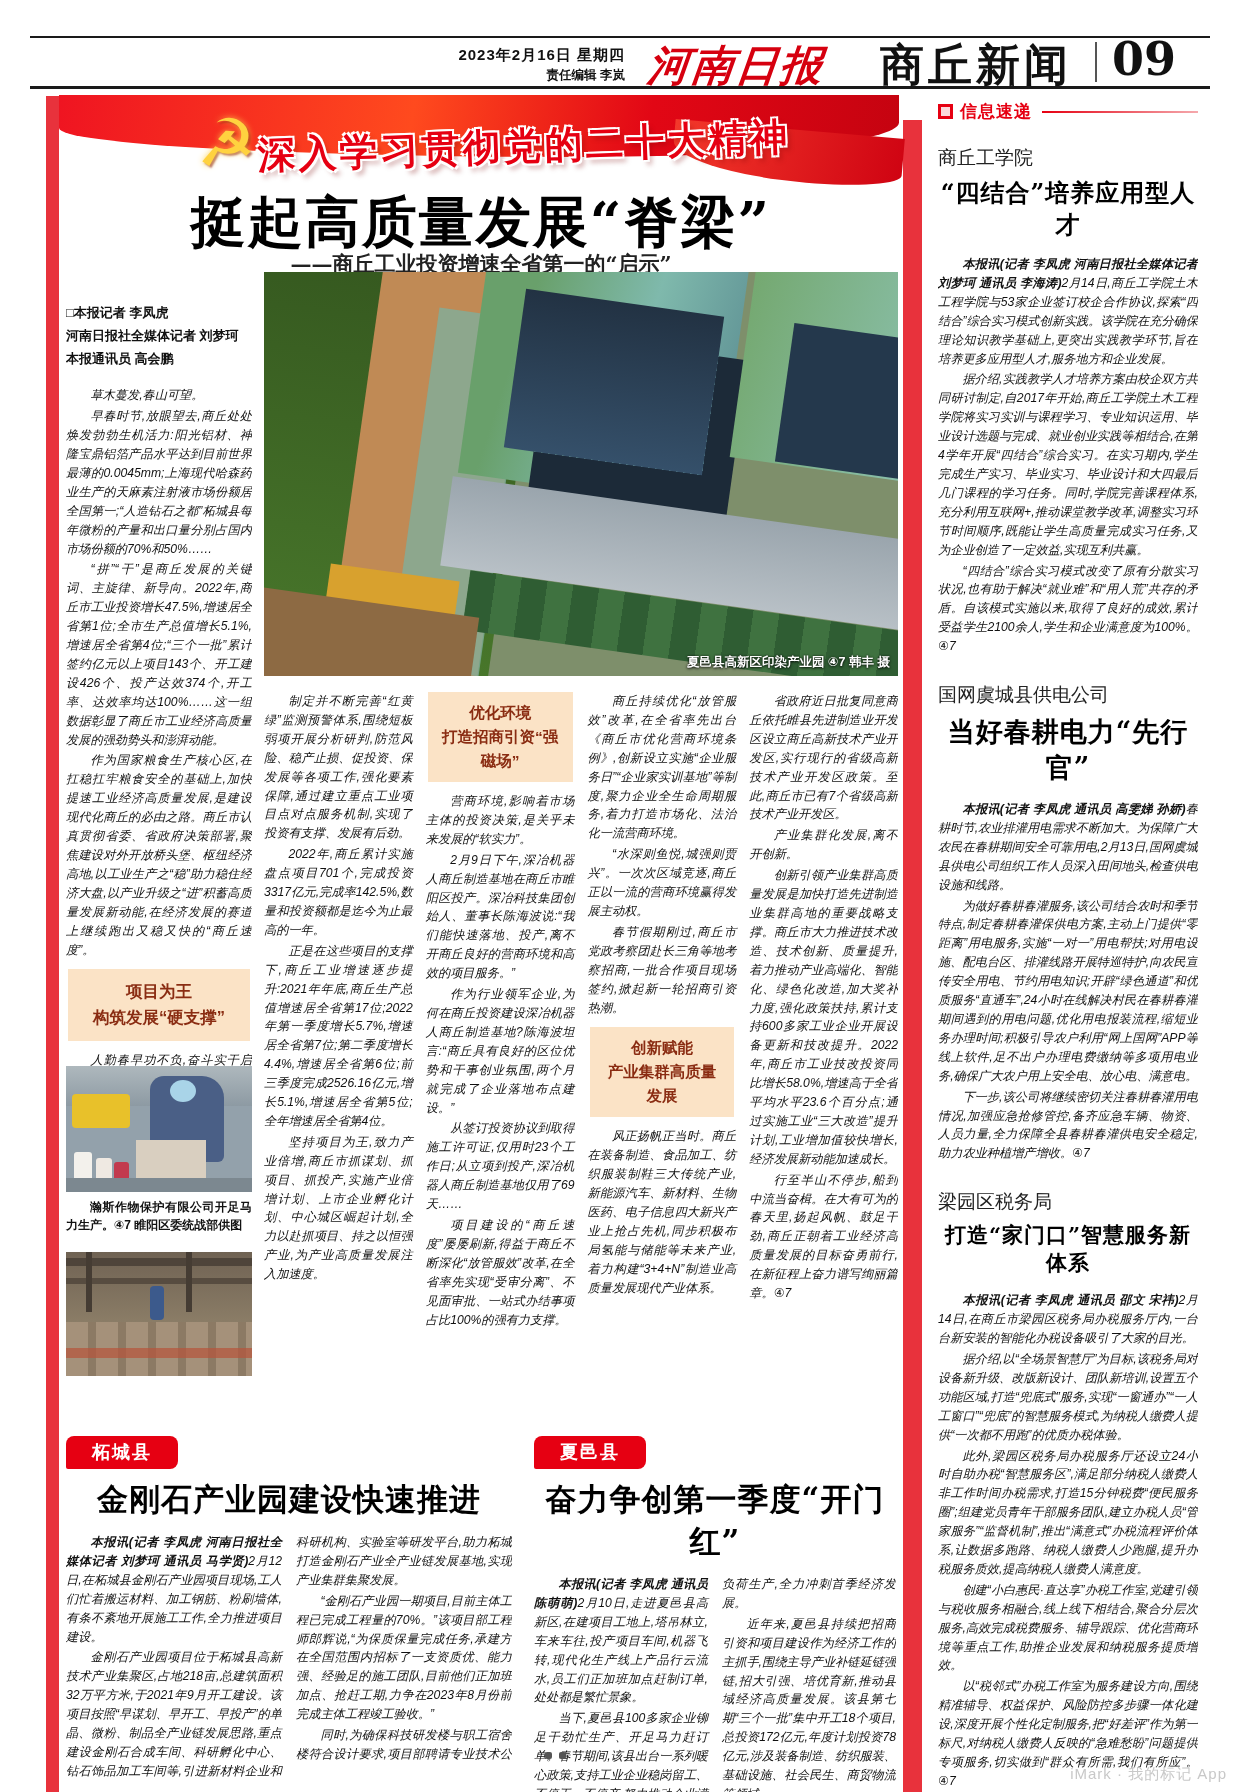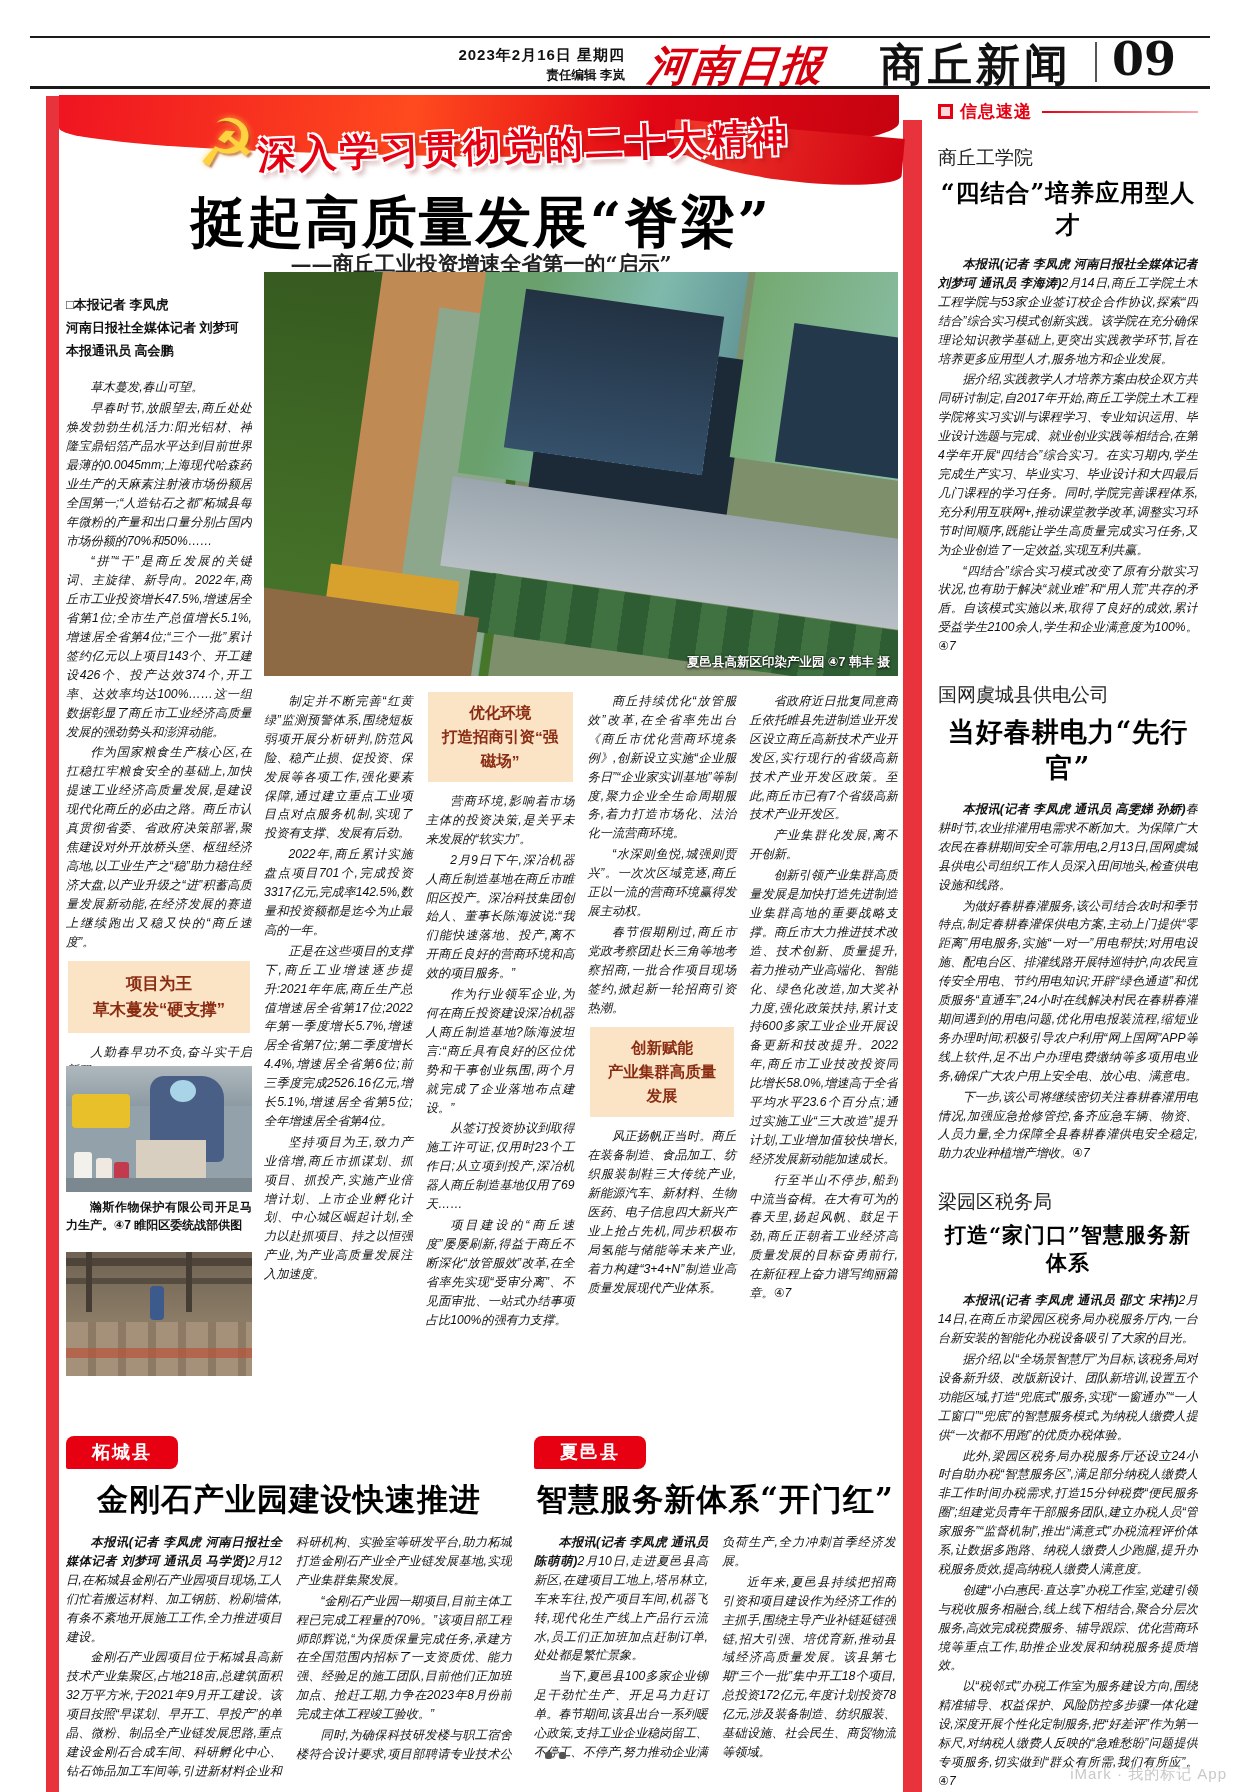--- a/index.html
+++ b/index.html
@@ -34,21 +34,21 @@
           font-size:38px;font-weight:900;color:#e60012;letter-spacing:3px;transform:rotate(-2deg);
           text-shadow:2px 2px 0 #fff,-2px -2px 0 #fff,2px -2px 0 #fff,-2px 2px 0 #fff,4px 5px 5px rgba(120,0,0,.35);}
   
   .feature-title{position:absolute;left:62px;top:186px;width:838px;text-align:center;
           font-size:55px;font-weight:900;letter-spacing:2px;color:#000;}
   .feature-sub{position:absolute;left:62px;top:250px;width:838px;text-align:center;
           font-size:21px;font-weight:bold;color:#222;}
   
   .fwrap{position:absolute;left:66px;top:290px;width:832px;height:1136px;}
   .fcol1{position:absolute;left:0;top:0;width:186px;height:1136px;}
-  .fcol1-text{position:absolute;left:0;top:4px;width:186px;height:772px;overflow:hidden;}
+  .fcol1-text{position:absolute;left:0;top:12px;width:186px;height:772px;overflow:hidden;}
   .byline{font-size:13px;font-weight:bold;line-height:1.75;margin-bottom:16px;}
   .para{font-size:12.2px;line-height:1.55;text-align:justify;text-indent:2em;margin:0 0 2px 0;font-style:italic;}
   .secbox{background:#fbe3c6;color:#8a2c12;text-align:center;font-weight:800;
           font-size:16.5px;line-height:1.55;padding:10px 4px;margin:10px 2px;break-inside:avoid;}
   .ph{position:absolute;left:0;width:186px;overflow:hidden;}
   .cap{position:absolute;left:0;width:186px;font-size:12px;font-weight:bold;line-height:1.5;
        text-align:justify;text-indent:2em;}
   
   .aerial{position:absolute;left:198px;top:-18px;width:634px;height:404px;overflow:hidden;background:#7e8f6b;}
   .aerial i{position:absolute;display:block;}
@@ -121,21 +121,21 @@
           <div>□本报记者 李凤虎</div>
           <div>河南日报社全媒体记者 刘梦珂</div>
           <div>本报通讯员 高会鹏</div>
         </div>
         <p class="para">草木蔓发,春山可望。</p>
         <p class="para">早春时节,放眼望去,商丘处处焕发勃勃生机活力:阳光铝材、神隆宝鼎铝箔产品水平达到目前世界最薄的0.0045mm;上海现代哈森药业生产的天麻素注射液市场份额居全国第一;“人造钻石之都”柘城县每年微粉的产量和出口量分别占国内市场份额的70%和50%……</p>
         <p class="para">“拼”“干”是商丘发展的关键词、主旋律、新导向。2022年,商丘市工业投资增长47.5%,增速居全省第1位;全市生产总值增长5.1%,增速居全省第4位;“三个一批”累计签约亿元以上项目143个、开工建设426个、投产达效374个,开工率、达效率均达100%……这一组数据彰显了商丘市工业经济高质量发展的强劲势头和澎湃动能。</p>
         <p class="para">作为国家粮食生产核心区,在扛稳扛牢粮食安全的基础上,加快提速工业经济高质量发展,是建设现代化商丘的必由之路。商丘市认真贯彻省委、省政府决策部署,聚焦建设对外开放桥头堡、枢纽经济高地,以工业生产之“稳”助力稳住经济大盘,以产业升级之“进”积蓄高质量发展新动能,在经济发展的赛道上继续跑出又稳又快的“商丘速度”。</p>
         <div class="secbox">
           <div>项目为王</div>
-          <div>草木蔓发“硬支撑”</div>
+          <div>构筑发展“硬支撑”</div>
         </div>
         <p class="para">人勤春早功不负,奋斗实干启新程。</p>
 
       </div>
 
       <div class="ph" style="top:776px;height:126px;background:#93a1ab;">
         <i style="position:absolute;left:0;top:0;width:186px;height:40px;background:linear-gradient(#aeb8bd,#8d9aa3);"></i>
         <i style="position:absolute;left:6px;top:28px;width:58px;height:34px;background:#e8c12a;border-radius:4px;"></i>
         <i style="position:absolute;left:84px;top:10px;width:74px;height:86px;background:#4a5f86;border-radius:14px 22px 6px 6px;"></i>
         <i style="position:absolute;left:104px;top:14px;width:26px;height:22px;background:#a9d4e8;border-radius:50%;"></i>
@@ -211,21 +211,21 @@
         <p class="para"><b>本报讯(记者 李凤虎 河南日报社全媒体记者 刘梦珂 通讯员 马学贤)</b><span>2月12日,在柘城县金刚石产业园项目现场,工人们忙着搬运材料、加工钢筋、粉刷墙体,有条不紊地开展施工工作,全力推进项目建设。</span></p>
         <p class="para">金刚石产业园项目位于柘城县高新技术产业集聚区,占地218亩,总建筑面积32万平方米,于2021年9月开工建设。该项目按照“早谋划、早开工、早投产”的单晶、微粉、制品全产业链发展思路,重点建设金刚石合成车间、科研孵化中心、钻石饰品加工车间等,引进新材料企业和科研机构、实验室等研发平台,助力柘城打造金刚石产业全产业链发展基地,实现产业集群集聚发展。</p>
         <p class="para">“金刚石产业园一期项目,目前主体工程已完成工程量的70%。”该项目部工程师郎辉说,“为保质保量完成任务,承建方在全国范围内招标了一支资质优、能力强、经验足的施工团队,目前他们正加班加点、抢赶工期,力争在2023年8月份前完成主体工程竣工验收。”</p>
         <p class="para">同时,为确保科技研发楼与职工宿舍楼符合设计要求,项目部聘请专业技术公司全程监理。目前,两栋主体建筑已完成总工程量的80%。</p>
 
       </div>
     </div>
 
     <div class="bart bright">
       <span class="county">夏邑县</span>
-      <div class="btitle serif">智慧服务新体系“开门红”</div>
+      <div class="btitle serif">奋力争创第一季度“开门红”</div>
       <div class="bbody">
         <p class="para"><b>本报讯(记者 李凤虎 通讯员 陈萌萌)</b><span>2月10日,走进夏邑县高新区,在建项目工地上,塔吊林立,车来车往,投产项目车间,机器飞转,现代化生产线上产品行云流水,员工们正加班加点赶制订单,处处都是繁忙景象。</span></p>
         <p class="para">当下,夏邑县100多家企业铆足干劲忙生产、开足马力赶订单。春节期间,该县出台一系列暖心政策,支持工业企业稳岗留工、不停工、不停产,努力推动企业满负荷生产,全力冲刺首季经济发展。</p>
         <p class="para">近年来,夏邑县持续把招商引资和项目建设作为经济工作的主抓手,围绕主导产业补链延链强链,招大引强、培优育新,推动县域经济高质量发展。该县第七期“三个一批”集中开工18个项目,总投资172亿元,年度计划投资78亿元,涉及装备制造、纺织服装、基础设施、社会民生、商贸物流等领域。</p>
 
       </div>
     </div>
   </div>
 
   <div class="sidebar">

